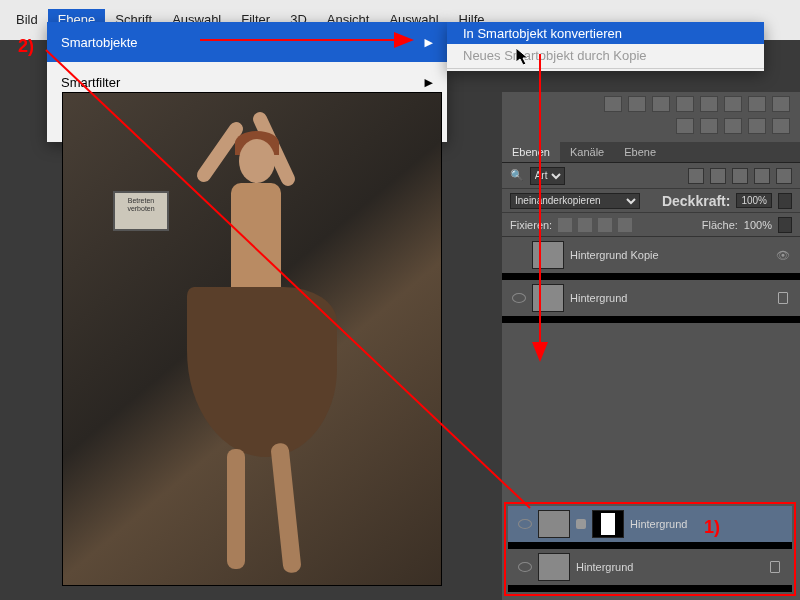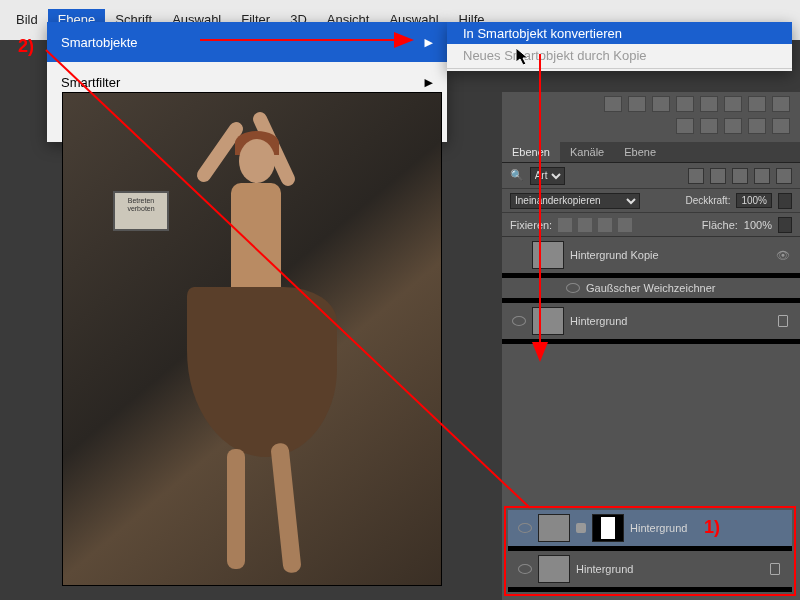--- a/index.html
+++ b/index.html
@@ -9,21 +9,21 @@
 .menubar { background: #eaeaea; height: 40px; display: flex; align-items: center; padding: 0 6px; font-size: 13px; color: #222; }
 .menubar .mi { padding: 0 10px; height: 22px; line-height: 22px; }
 .menubar .mi.active { background: #1a5fce; color: #fff; }
 
 
 .dropdown { position: absolute; top: 22px; left: 47px; width: 400px; background: #f2f2f2; box-shadow: 0 4px 14px rgba(0,0,0,.4); font-size: 13px; }
 .dropdown .row { display: flex; justify-content: space-between; align-items: center; padding: 4px 14px; height: 40px; }
 .dropdown .row.hl { background: #1a5fce; color: #fff; }
 .arrow { font-size: 11px; }
 
-.submenu { position: absolute; top: 22px; left: 447px; width: 345px; background: #f2f2f2; box-shadow: 0 4px 14px rgba(0,0,0,.4); font-size: 13px; }
+.submenu { position: absolute; top: 22px; left: 447px; width: 317px; background: #f2f2f2; box-shadow: 0 4px 14px rgba(0,0,0,.4); font-size: 13px; }
 .submenu .row { padding: 4px 16px; height: 22px; display:flex; align-items:center; }
 .submenu .row.hl { background: #1a5fce; color: #fff; }
 .submenu .row.disabled { color: #9a9a9a; }
 .submenu hr { border: none; border-top: 1px solid #ccc; margin: 2px 0; }
 
 
 .canvas { position: absolute; top: 92px; left: 62px; width: 380px; height: 494px; background: linear-gradient(140deg,#4a4036 0%,#2a2622 45%,#5c4a38 60%,#3a2f25 100%); border: 1px solid #000; overflow:hidden;}
 .sign { position:absolute; top:98px; left:50px; width:56px; height:40px; background:#ccc7ba; border:2px solid #555; font-size:7px; text-align:center; padding:4px 2px; color:#333; line-height:1.2;}
 .figure { position:absolute; left:118px; top:6px; width:170px; height:480px; }
 .figure .head { position:absolute; top:40px; left:58px; width:36px; height:44px; background:#c49a78; border-radius:50%; }
@@ -40,29 +40,29 @@
 .icongrid { height: 50px; display:flex; flex-direction:column; gap:6px; padding:4px 10px; align-items:flex-end;}
 .icongrid .row { display:flex; gap:6px;}
 .icongrid .ic { width:18px; height:16px; background:#6a6a6a; border:1px solid #444;}
 .tabs { display:flex; background:#3f3f3f; border-bottom:1px solid #222; }
 .tabs .tab { padding: 4px 10px; color:#bcbcbc;}
 .tabs .tab.active { background:#535353; color:#e6e6e6;}
 .toolbar { display:flex; align-items:center; gap:6px; padding:4px 8px; height:26px; border-bottom:1px solid #3a3a3a;}
 .toolbar select { background:#3a3a3a; color:#ddd; border:1px solid #222; font-size:10px; height:18px;}
 .toolbar .ic2 { width:16px; height:16px; background:#6a6a6a; border:1px solid #333;}
 .optrow { display:flex; align-items:center; gap:6px; padding:4px 8px; height:24px; border-bottom:1px solid #3a3a3a;}
-.optrow .lab { font-size:10px;}
+.optrow .lab { font-size:14px;font-weight:bold;}
 .optrow .val { background:#3a3a3a; border:1px solid #222; padding:1px 4px; font-size:10px;}
 .optrow select { background:#3a3a3a; color:#ddd; border:1px solid #222; font-size:10px; height:16px;}
 .arr { width:14px; height:16px; background:#3a3a3a; border:1px solid #222;}
 .lockrow { display:flex; align-items:center; gap:6px; padding:4px 8px; height:24px; border-bottom:1px solid #333;}
 .lockrow .ic3 { width:14px; height:14px; background:#6a6a6a;}
 
 .layerlist { }
-.layer { display:flex; align-items:center; gap:6px; padding:4px 6px; min-height:36px; border-bottom:5px solid #000000; position:relative;}
+.layer { display:flex; align-items:center; gap:6px; padding:4px 6px; min-height:36px; border-bottom:7px solid #000000; position:relative;}
 .layer.sel { background:#5a6f8a; }
 .layer .eye { width:14px; height:10px; border:1px solid #888; border-radius:50%; margin-left:4px; flex-shrink:0;}
 .layer .eyex { width:14px; margin-left:4px; flex-shrink:0;}
 .layer .thumb { width:32px; height:28px; background:#888; border:1px solid #222; flex-shrink:0;}
 .layer .thumb.w { background:#fff; }
 .layer .thumb.mask { background:#000; position:relative;}
 .layer .thumb.mask::after { content:""; position:absolute; inset:2px 8px; background:#fff; }
 .layer .link { width:10px; height:10px; background:#999; border-radius:2px; flex-shrink:0;}
 .layer .name { font-size:11px; }
 .layer.sub { padding-left:44px; min-height:28px;}
@@ -190,24 +190,20 @@
   </div>
 
   <div class="layerlist">
     <div class="layer">
       <div class="eyex"></div>
       <div class="thumb"></div>
       <span class="name">Hintergrund Kopie</span>
       <span class="lock" style="visibility:hidden"></span>
       <span style="margin-right:4px;opacity:.5">👁</span>
     </div>
-    <div class="layer subsub">
-      <div class="eye"></div>
-      <span class="name">Gaußscher Weichzeichner</span>
-    </div>
     <div class="layer">
       <div class="eye"></div>
       <div class="thumb"></div>
       <span class="name">Hintergrund</span>
       <span class="lock"></span>
     </div>
   </div>
 
   <div class="bottomgroup">
     <div class="layer sel">

